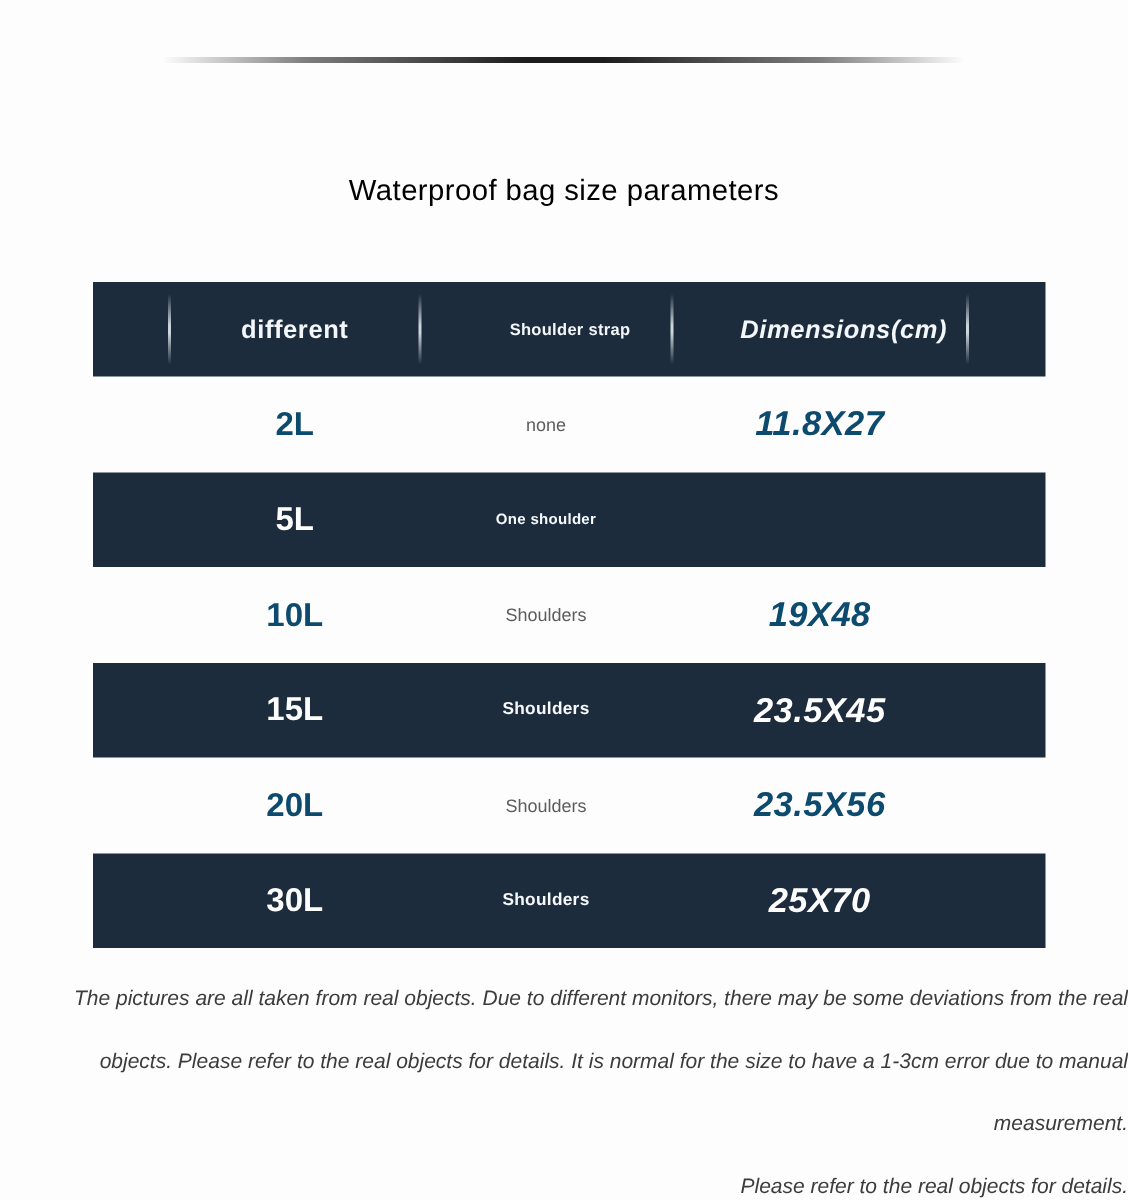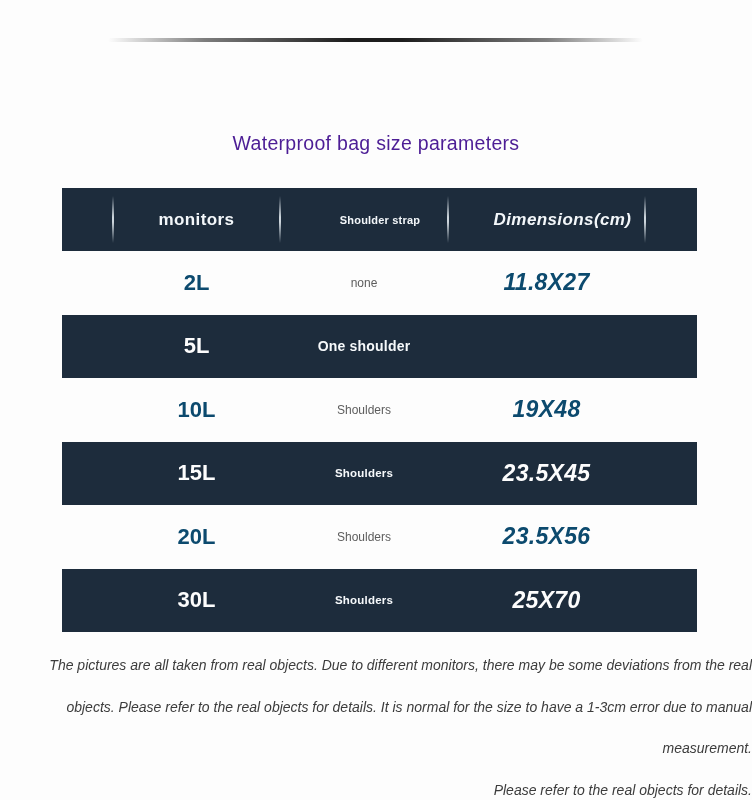--- a/index.html
+++ b/index.html
@@ -26,22 +26,21 @@
       rgba(20,20,20,.55) 82%,
       rgba(20,20,20,0) 100%);
   }
 
   .page-title{
     position:absolute;
     top:116px;left:0;right:0;
     text-align:center;
     font-size:19.5px;
     letter-spacing:.3px;
-    color:#4c1d95;
-    margin-top:16px;
+    color:#000000;
   }
 
   
   .size-table{
     position:absolute;
     left:62px;top:188px;
     width:635px;
   }
   .trow{
     display:flex;
@@ -93,21 +92,21 @@
   .cap-val{font-size:22px;font-weight:700;}
   .dim-val{font-size:23px;font-weight:700;letter-spacing:.3px;}
   .trow.light .cap-val,
   .trow.light .dim-val{color:#0c4a6e;}
   .trow.dark .cap-val,
   .trow.dark .dim-val{color:#fdfdfd;}
 
   .strap-val{font-size:12px;}
   .trow.light .strap-val{color:#5d5d5d;font-weight:400;}
   .trow.dark .strap-val{color:#f6f9fb;font-weight:700;font-size:11.5px;letter-spacing:.2px;}
-  .trow.dark .strap-val.strap-xs{font-size:14px;}
+  .trow.dark .strap-val.strap-xs{font-size:10px;}
 
   
   .footer-notes{
     position:absolute;
     top:645px;left:0;right:0;
     text-align:right;
     font-size:14px;
     color:#3c3c3c;
     line-height:41.5px;
     font-style:italic;
@@ -123,21 +122,21 @@
   <div class="page-title">Waterproof bag size parameters</div>
 
   <div class="size-table">
 
     <div class="trow header">
       <div class="vsep s1"></div>
       <div class="vsep s2"></div>
       <div class="vsep s3"></div>
       <div class="vsep s4"></div>
       <div class="sp-l"></div>
-      <div class="col-cap">monitors</div>
+      <div class="col-cap">different</div>
       <div class="col-strap">Shoulder strap</div>
       <div class="col-dim">Dimensions(cm)</div>
       <div class="sp-r"></div>
     </div>
 
     <div class="trow light">
       <div class="sp-l"></div>
       <div class="col-cap cap-val">2L</div>
       <div class="col-strap strap-val">none</div>
       <div class="col-dim dim-val">11.8X27</div>

